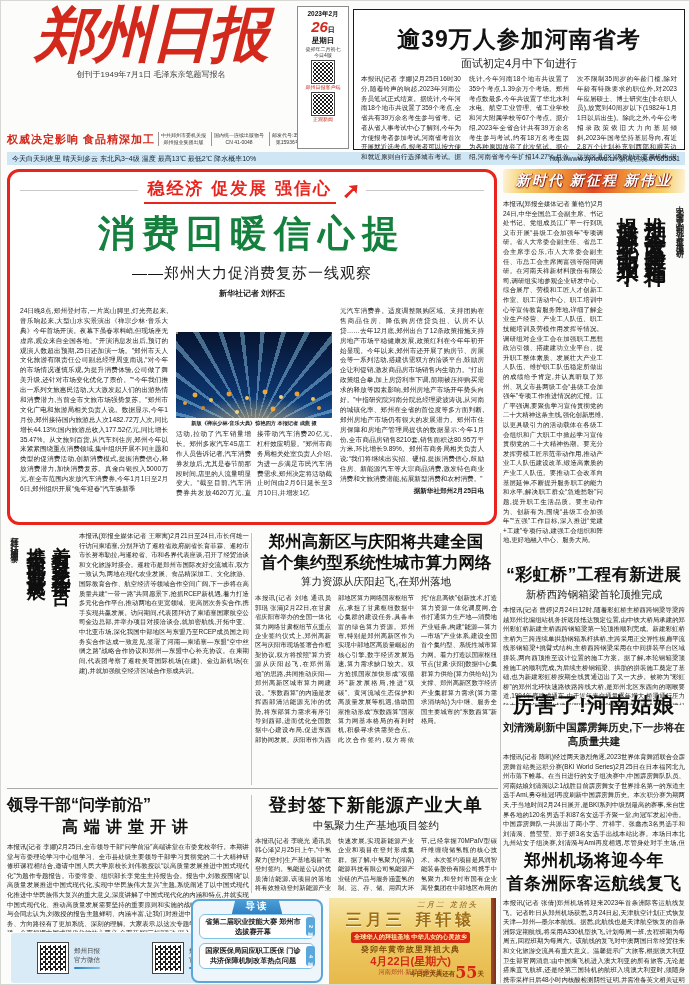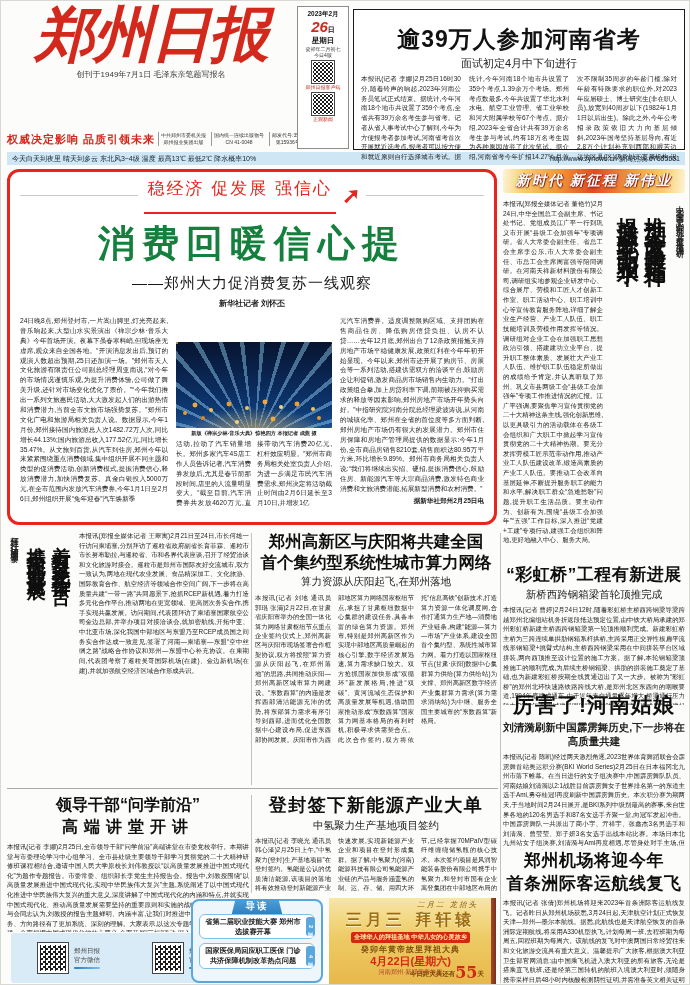--- a/index.html
+++ b/index.html
@@ -26,21 +26,21 @@
   .qr-label{font-size:5px;color:#c42a1c;line-height:1.2;}
   
   .exam-box{position:absolute;left:352px;top:8px;width:332px;height:141px;border:1.5px solid #1a1a1a;padding:14px 7px;background:#fff;}
   .exam-h1{font-size:23px;font-weight:bold;text-align:center;letter-spacing:1px;color:#111;}
   .exam-h2{font-size:11px;text-align:center;color:#222;margin-top:1px;}
   .exam-body{margin-top:3px;font-size:6.5px;column-count:3;column-gap:8px;height:92px;}
   
   .feature-box{position:absolute;left:6px;top:168px;width:490px;height:356px;border:3px solid #e8241d;border-radius:12px;background:#fff;padding:5px 10px;}
   .fban-row{display:flex;align-items:center;justify-content:center;gap:6px;}
   .fban-line{flex:1;border-top:1px solid #c9c9c9;}
-  .fban{color:#e8241d;font-weight:normal;font-size:17px;letter-spacing:2px;border-bottom:2.5px solid #e8241d;padding:0 4px 12px;white-space:nowrap;}
+  .fban{color:#e8241d;font-weight:bold;font-size:17px;letter-spacing:2px;border-bottom:2.5px solid #e8241d;padding:0 4px 2px;white-space:nowrap;}
   .fban-arrow{color:#e8241d;font-size:22px;font-weight:bold;line-height:1;}
   .f-h1{font-size:37px;font-weight:bold;text-align:center;letter-spacing:7px;color:#15803d;margin-top:5px;white-space:nowrap;}
   .f-h2{font-size:15px;text-align:center;color:#161616;margin-top:5px;letter-spacing:1px;}
   .f-byline{font-size:8px;font-weight:bold;text-align:center;margin-top:5px;color:#222;}
   .f-cols{display:flex;gap:8px;margin-top:7px;height:194px;overflow:hidden;}
   .f-c1{flex:0 0 148px;font-size:6.6px;}
   .f-c2{flex:0 0 156px;}
   .f-c3{flex:1;font-size:6.6px;}
   .photo{position:relative;width:156px;height:86px;margin-top:26px;overflow:hidden;border-radius:1px;
     background:
@@ -75,21 +75,21 @@
   .v-head2{font-size:19px;font-weight:bold;color:#0f0f0f;letter-spacing:4px;line-height:1.3;}
   .cambodia-body{flex:1;font-size:6.4px;}
   .computing{position:absolute;left:254px;top:530px;width:242px;height:254px;}
   .comp-h1{font-size:16.5px;font-weight:bold;text-align:center;color:#0f0f0f;line-height:1.25;white-space:nowrap;}
   .comp-h2{font-size:10.5px;text-align:center;color:#222;margin-top:3px;}
   .comp-body{font-size:6.3px;column-count:3;column-gap:7px;margin-top:4px;height:176px;}
   .hrule{position:absolute;left:6px;top:787px;width:491px;border-top:1px solid #aaa;}
   .vrule{position:absolute;border-left:1px solid #c2c2c2;}
   
   .lecture{position:absolute;left:6px;top:794px;width:242px;}
-  .lect-h1{font-size:16px;font-weight:bold;text-align:center;color:#0f0f0f;white-space:nowrap;}
+  .lect-h1{font-size:16px;font-weight:bold;color:#0f0f0f;white-space:nowrap;}
   .lect-h2{font-size:16px;font-weight:bold;text-align:center;color:#0f0f0f;letter-spacing:6px;margin-top:1px;white-space:nowrap;}
   .lect-body{font-size:6.4px;margin-top:4px;height:90px;}
   .qr-footer{position:absolute;left:10px;top:932px;width:230px;height:50px;background:#d9ebf7;border-radius:3px;display:flex;justify-content:space-around;align-items:center;}
   .qr-unit{display:flex;align-items:center;gap:5px;}
   .qr2{width:32px;height:32px;background:repeating-conic-gradient(#1b1b1b 0% 25%,#fff 0% 50%) 0 0/5px 5px;border:1px solid #444;outline:2px solid #fff;outline-offset:-3px;}
   .qr-cap{font-size:6.5px;color:#444;line-height:1.35;text-align:center;}
   .qr-swoosh{height:2px;width:26px;margin-top:2px;border-radius:2px;background:linear-gradient(90deg,#2f7fc0,#7fc0e8);}
   .hydrogen{position:absolute;left:254px;top:792px;width:242px;}
   .hyd-h1{font-size:18px;font-weight:bold;text-align:center;letter-spacing:1.5px;color:#0f0f0f;white-space:nowrap;}
   .hyd-h2{font-size:10.5px;text-align:center;color:#222;margin-top:2px;}
@@ -112,21 +112,21 @@
 </head>
 <body>
 
 <div id="page">
 
   <div class="brand">
     <div class="brand-title">郑州日报</div>
     <div class="brand-found">创刊于1949年7月1日 毛泽东亲笔题写报名</div>
   </div>
   <div class="slogan-row">
-    <span class="slogan">权威决定影响 品质引领未来</span>
+    <span class="slogan">权威决定影响 食品精深加工</span>
     <span class="minfo">
       <span>中共郑州市委机关报</span><br>
       <span>郑州报业集团出版</span>
     </span>
     <span class="minfo">
       <span>国内统一连续出版物号</span><br>
       <span>CN 41-0048</span>
     </span>
     <span class="minfo">
       <span>邮发代号:35-3</span><br>

